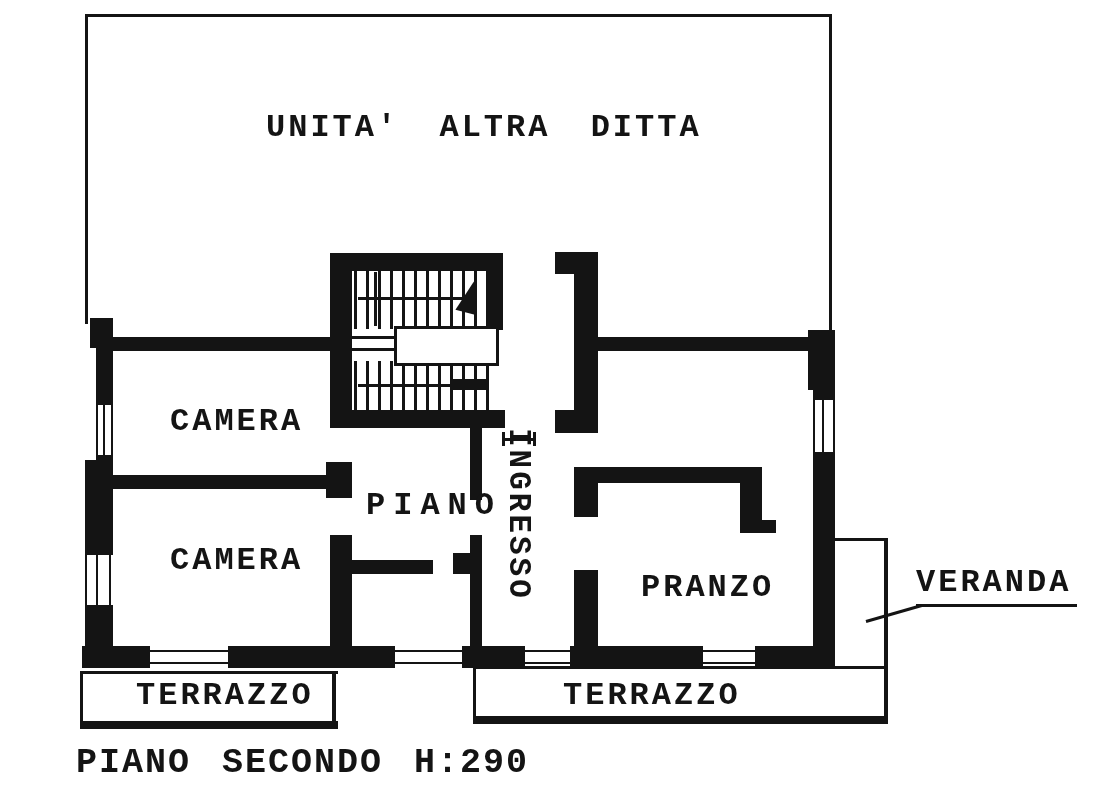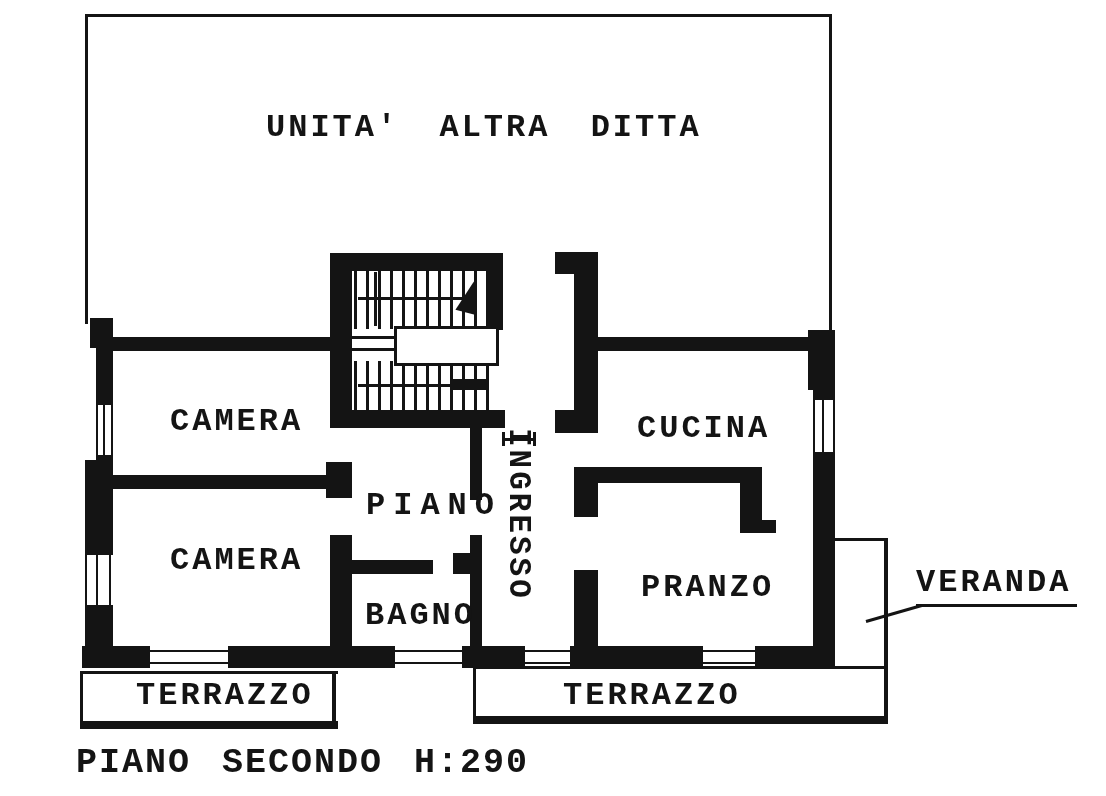--- a/index.html
+++ b/index.html
@@ -135,23 +135,21 @@
   <div class="tl" style="left:332px;top:671px;width:4px;height:57px"></div>
   <div class="w" style="left:80px;top:721px;width:258px;height:8px"></div>
 
   <div class="tl" style="left:473px;top:666px;width:415px;height:3px"></div>
   <div class="tl" style="left:473px;top:666px;width:3px;height:58px"></div>
   <div class="w" style="left:473px;top:716px;width:415px;height:8px"></div>
 
   <div class="label" style="left:170px;top:406px">CAMERA</div>
   <div class="label" style="left:170px;top:545px">CAMERA</div>
   <div class="label" style="left:366px;top:490px;letter-spacing:8px">PIANO</div>
-  <div class="label" style="left:365px;top:600px">BAGNO</div>
   <div class="label-vert" style="left:534px;top:428px">INGRESSO</div>
-  <div class="label" style="left:637px;top:413px">CUCINA</div>
   <div class="label" style="left:641px;top:572px">PRANZO</div>
   <div class="label underlined" style="left:916px;top:567px">VERANDA</div>
   <div class="leader" style="left:866px;top:620px;width:58px;height:3px;transform:rotate(-16deg)"></div>
   <div class="label" style="left:136px;top:680px">TERRAZZO</div>
   <div class="label" style="left:563px;top:680px">TERRAZZO</div>
 
   <div class="label" style="left:76px;top:746px;font-size:35px;word-spacing:8px;letter-spacing:2px">PIANO SECONDO H:290</div>
 
 </div>
 

